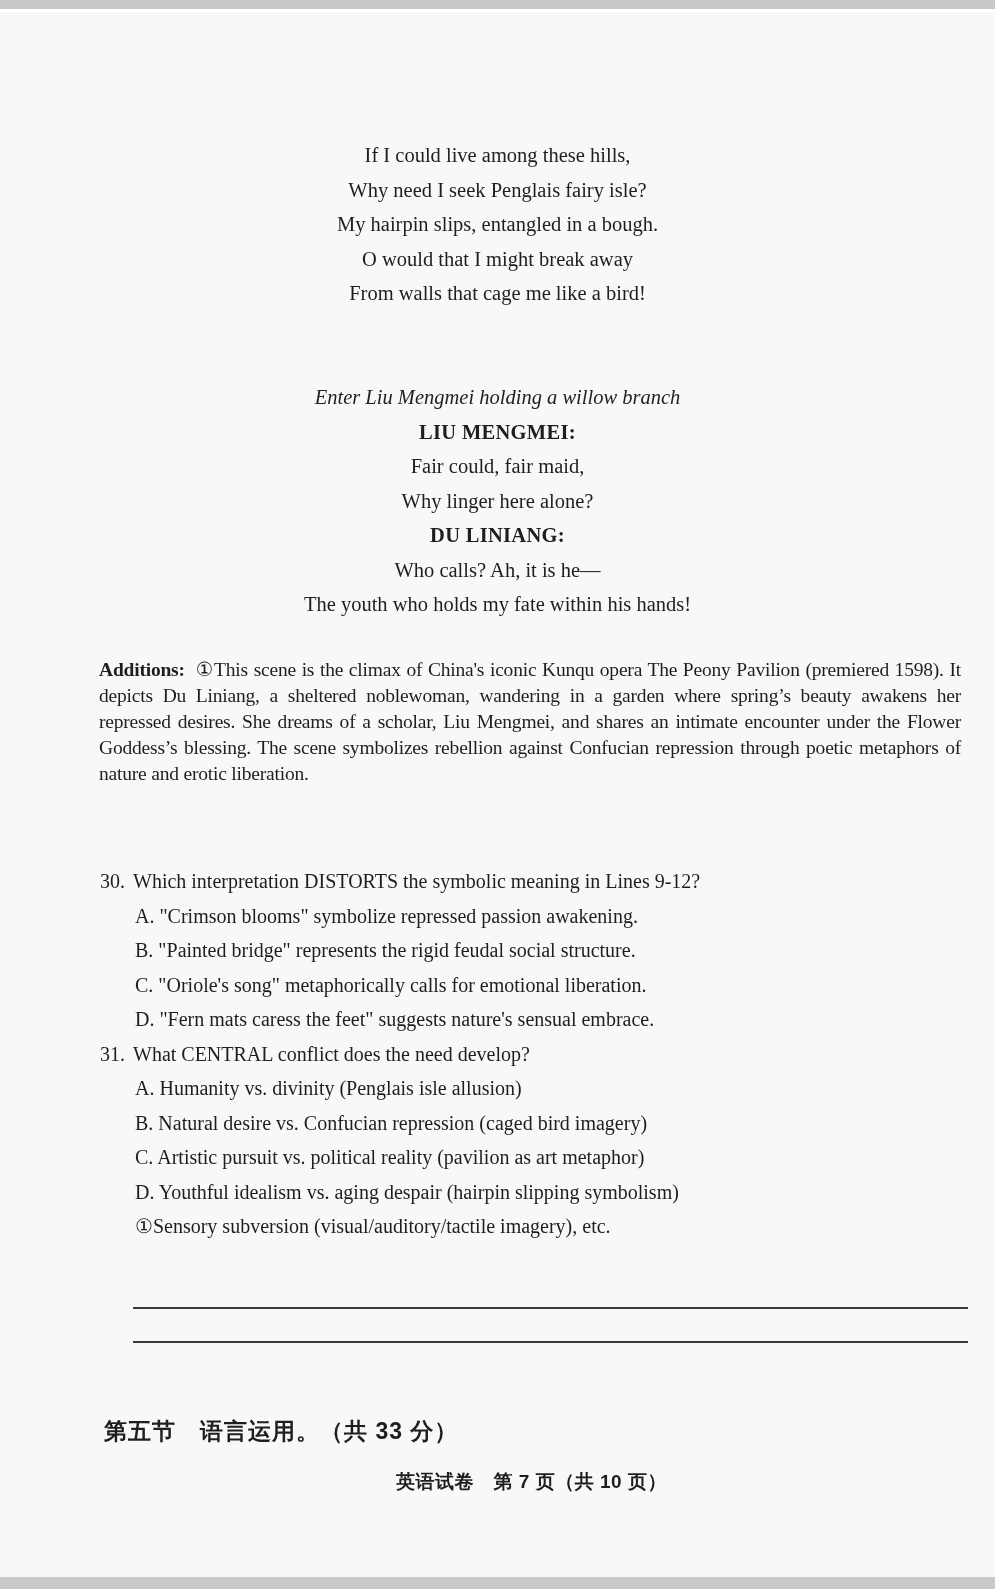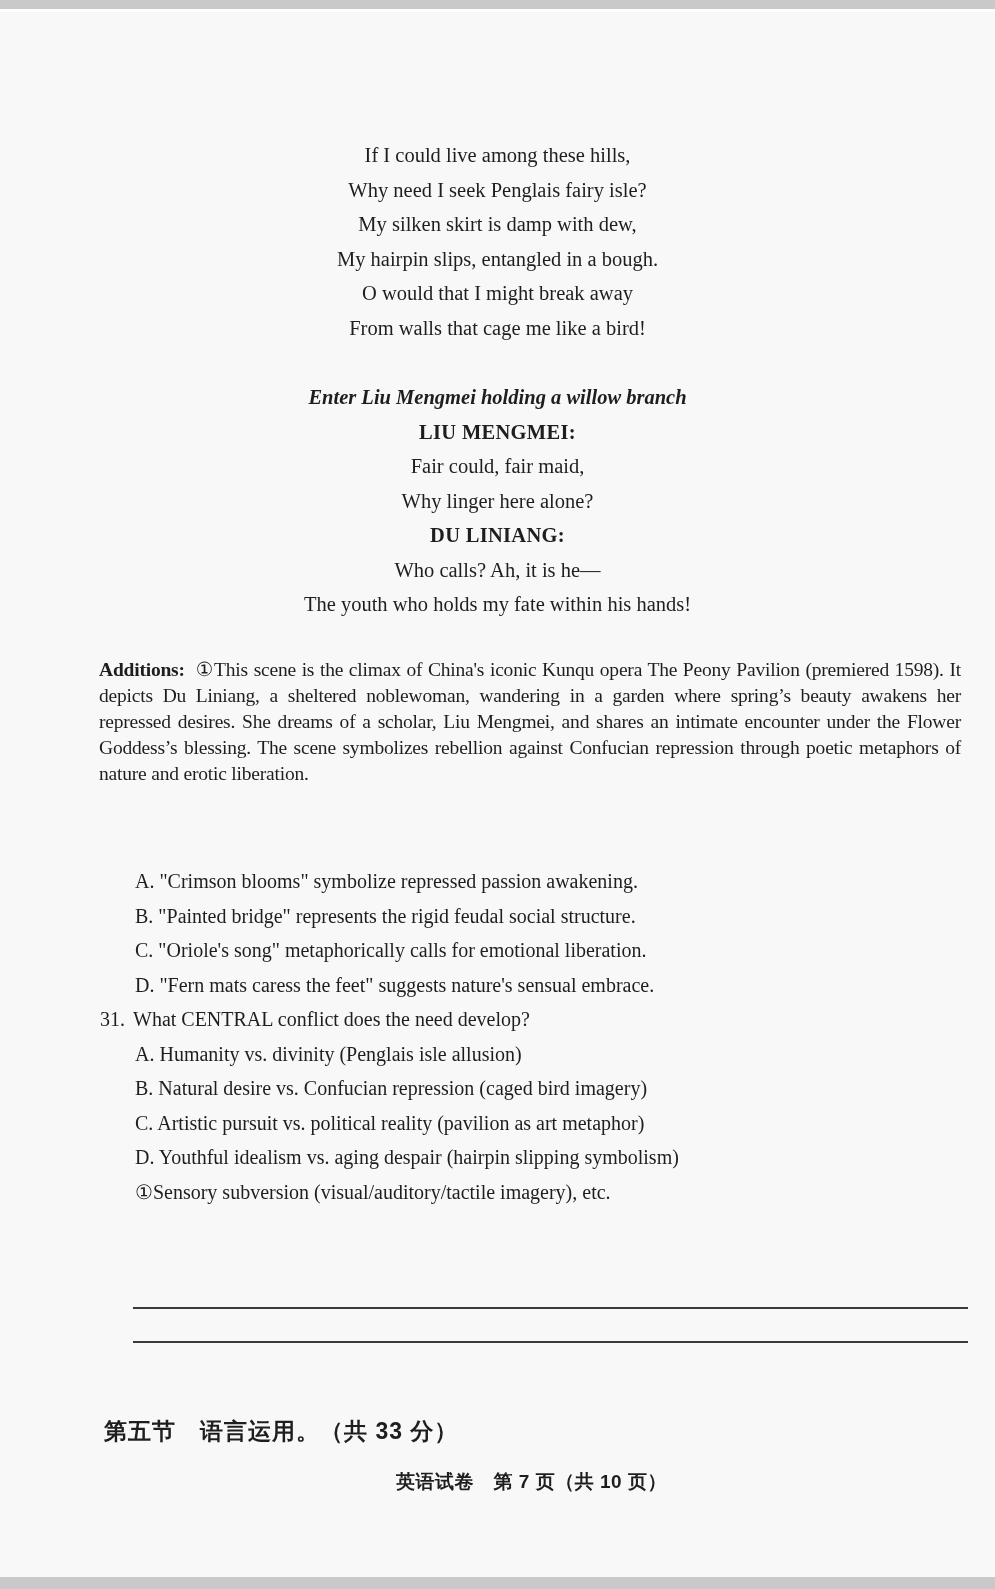--- a/index.html
+++ b/index.html
@@ -20,21 +20,21 @@
 
   
   .centered-block {
     position: absolute; left: 0; right: 0;
     text-align: center;
     font-size: 20.5px;
     line-height: 34.5px;
   }
   #poem-block  { top: 138px; }
   #script-block { top: 380px; }
-  .stage-direction { font-weight: bold; font-style: italic; text-align: center; }
+  .stage-direction { font-weight: normal; font-style: italic; text-align: center; }
   .speaker-name { font-weight: bold; letter-spacing: 0.3px; }
 
   
   #additions-paragraph {
     position: absolute; top: 657px; left: 99px; width: 862px;
     font-size: 19.5px;
     line-height: 26px;
     text-align: justify;
     letter-spacing: -0.2px;
   }
@@ -76,21 +76,20 @@
   }
 </style>
 </head>
 <body>
 
 <div class="scan-band top"></div>
 
 <div id="poem-block" class="centered-block">
   <div>If I could live among these hills,</div>
   <div>Why need I seek Penglais fairy isle?</div>
-  <div>My silken skirt is damp with dew,</div>
   <div>My hairpin slips, entangled in a bough.</div>
   <div>O would that I might break away</div>
   <div>From walls that cage me like a bird!</div>
 </div>
 
 <div id="script-block" class="centered-block">
   <div class="stage-direction">Enter Liu Mengmei holding a willow branch</div>
   <div class="speaker-name">LIU MENGMEI:</div>
   <div>Fair could, fair maid,</div>
   <div>Why linger here alone?</div>
@@ -99,20 +98,24 @@
   <div>The youth who holds my fate within his hands!</div>
 </div>
 
 <p id="additions-paragraph">
   <b>Additions:</b><span>①This scene is the climax of China's iconic Kunqu opera The Peony Pavilion (premiered 1598). It depicts Du Liniang, a sheltered noblewoman, wandering in a garden where spring’s beauty awakens her repressed desires. She dreams of a scholar, Liu Mengmei, and shares an intimate encounter under the Flower Goddess’s blessing. The scene symbolizes rebellion against Confucian repression through poetic metaphors of nature and erotic liberation.</span>
 </p>
 
 <div id="questions-block">
 
   <div>
+    <div class="q-line">
+      <span class="q-num">30.</span>
+      <span class="q-text">Which interpretation DISTORTS the symbolic meaning in Lines 9-12?</span>
+    </div>
     <div class="options">
       <div>A. "Crimson blooms" symbolize repressed passion awakening.</div>
       <div>B. "Painted bridge" represents the rigid feudal social structure.</div>
       <div>C. "Oriole's song" metaphorically calls for emotional liberation.</div>
       <div>D. "Fern mats caress the feet" suggests nature's sensual embrace.</div>
     </div>
   </div>
 
   <div>
     <div class="q-line">

